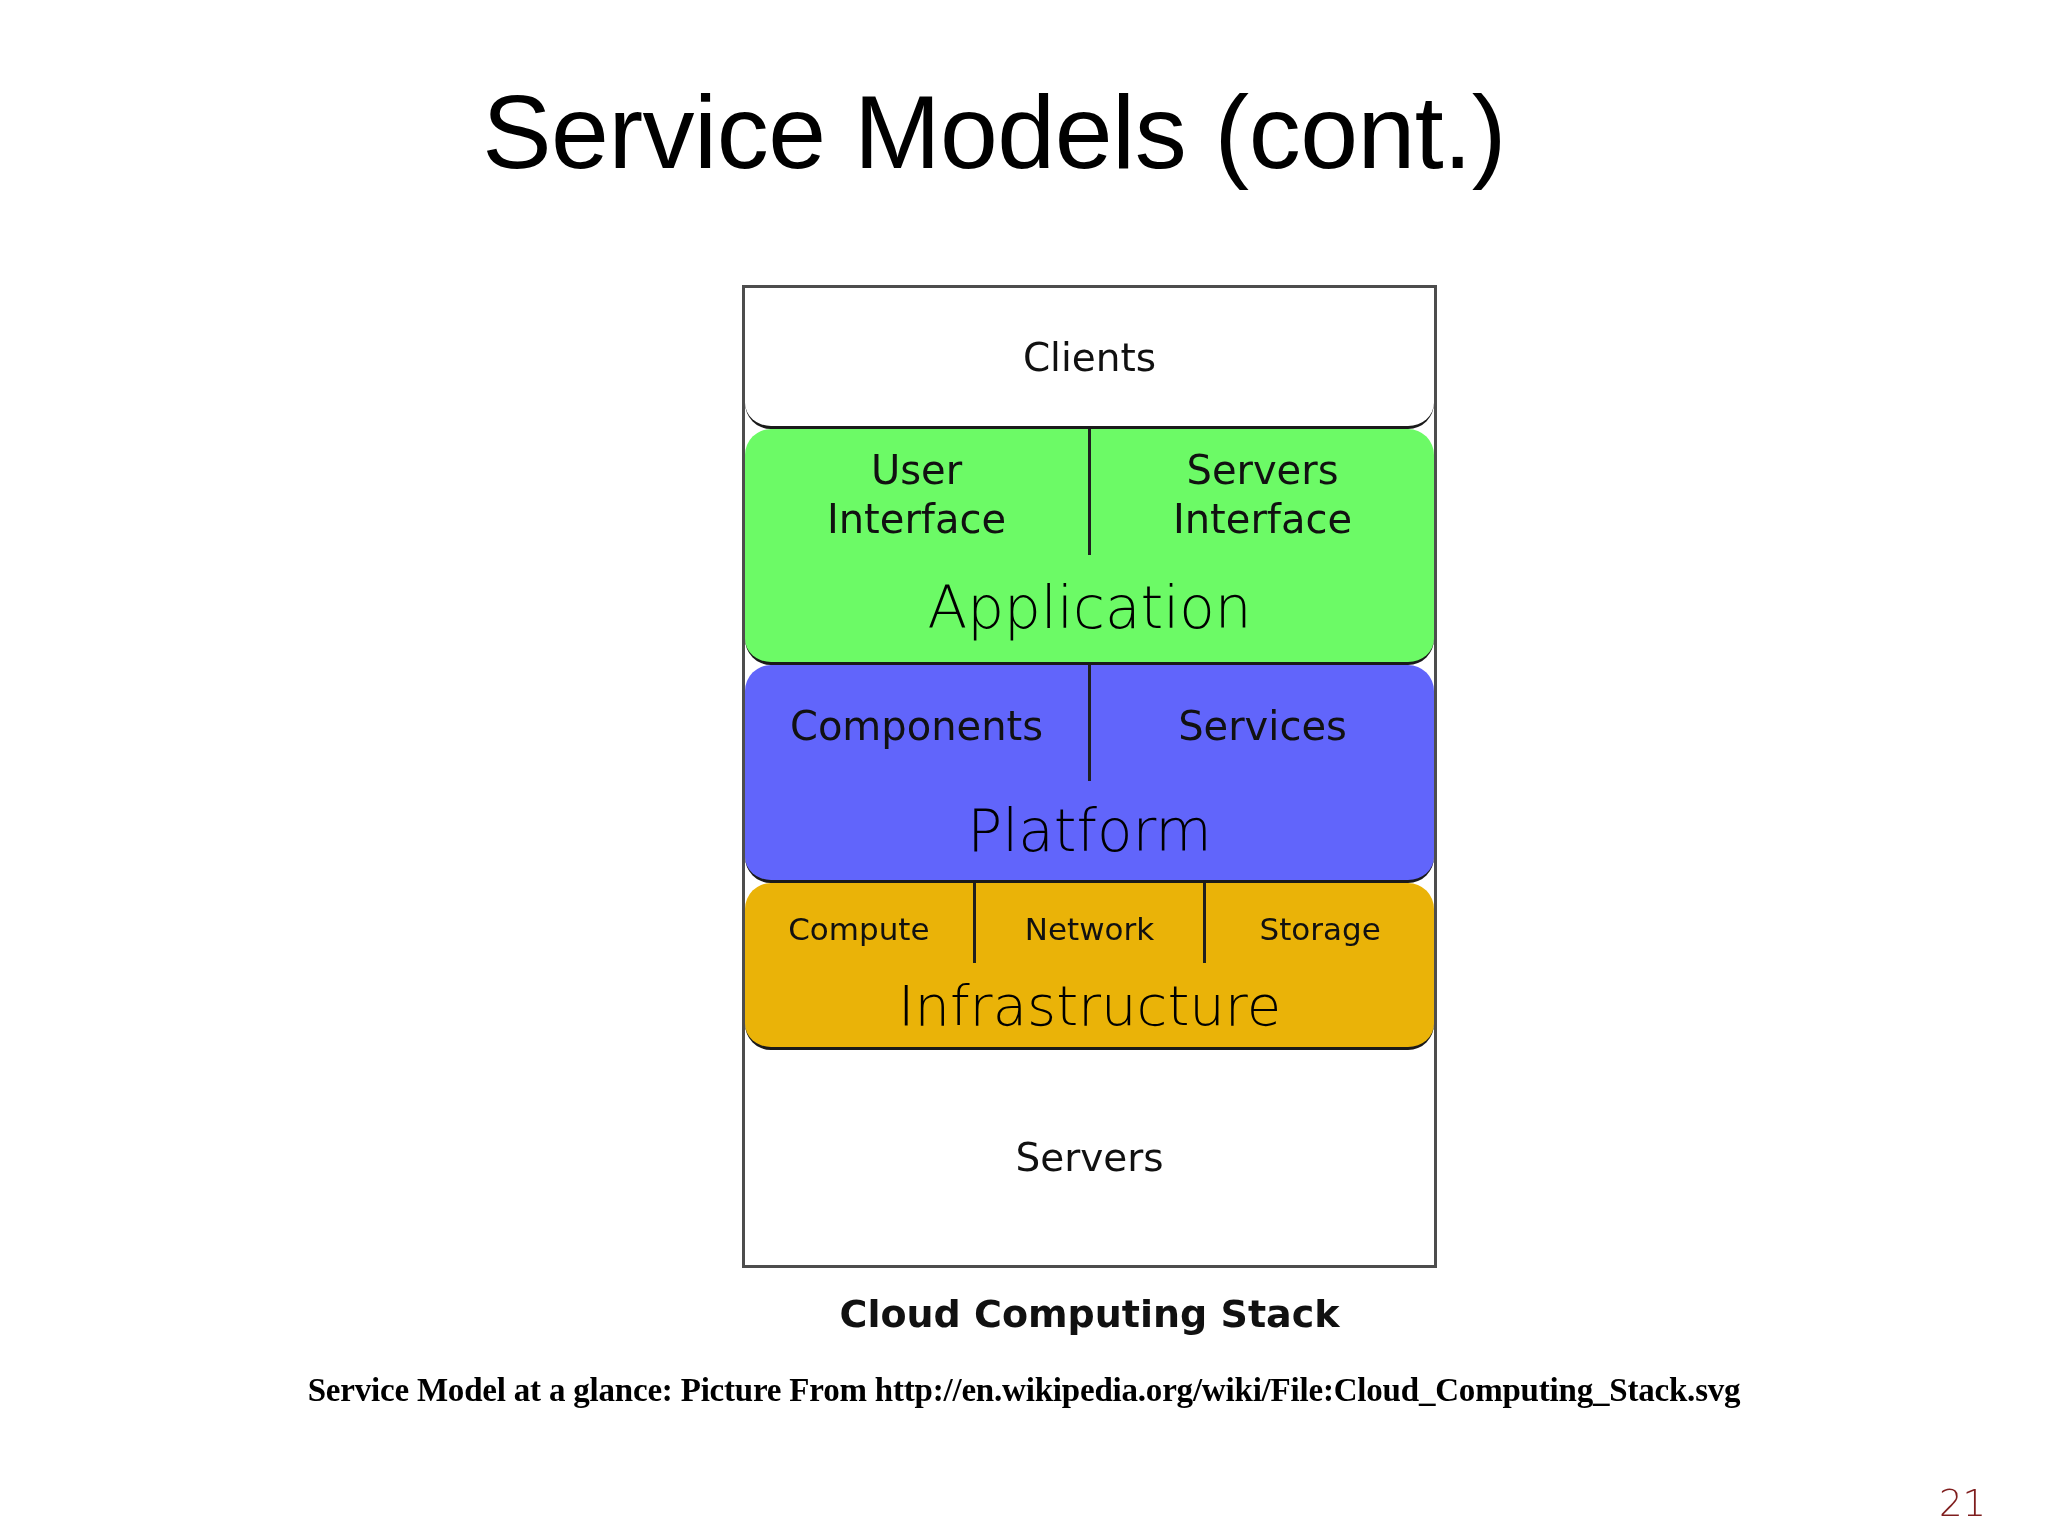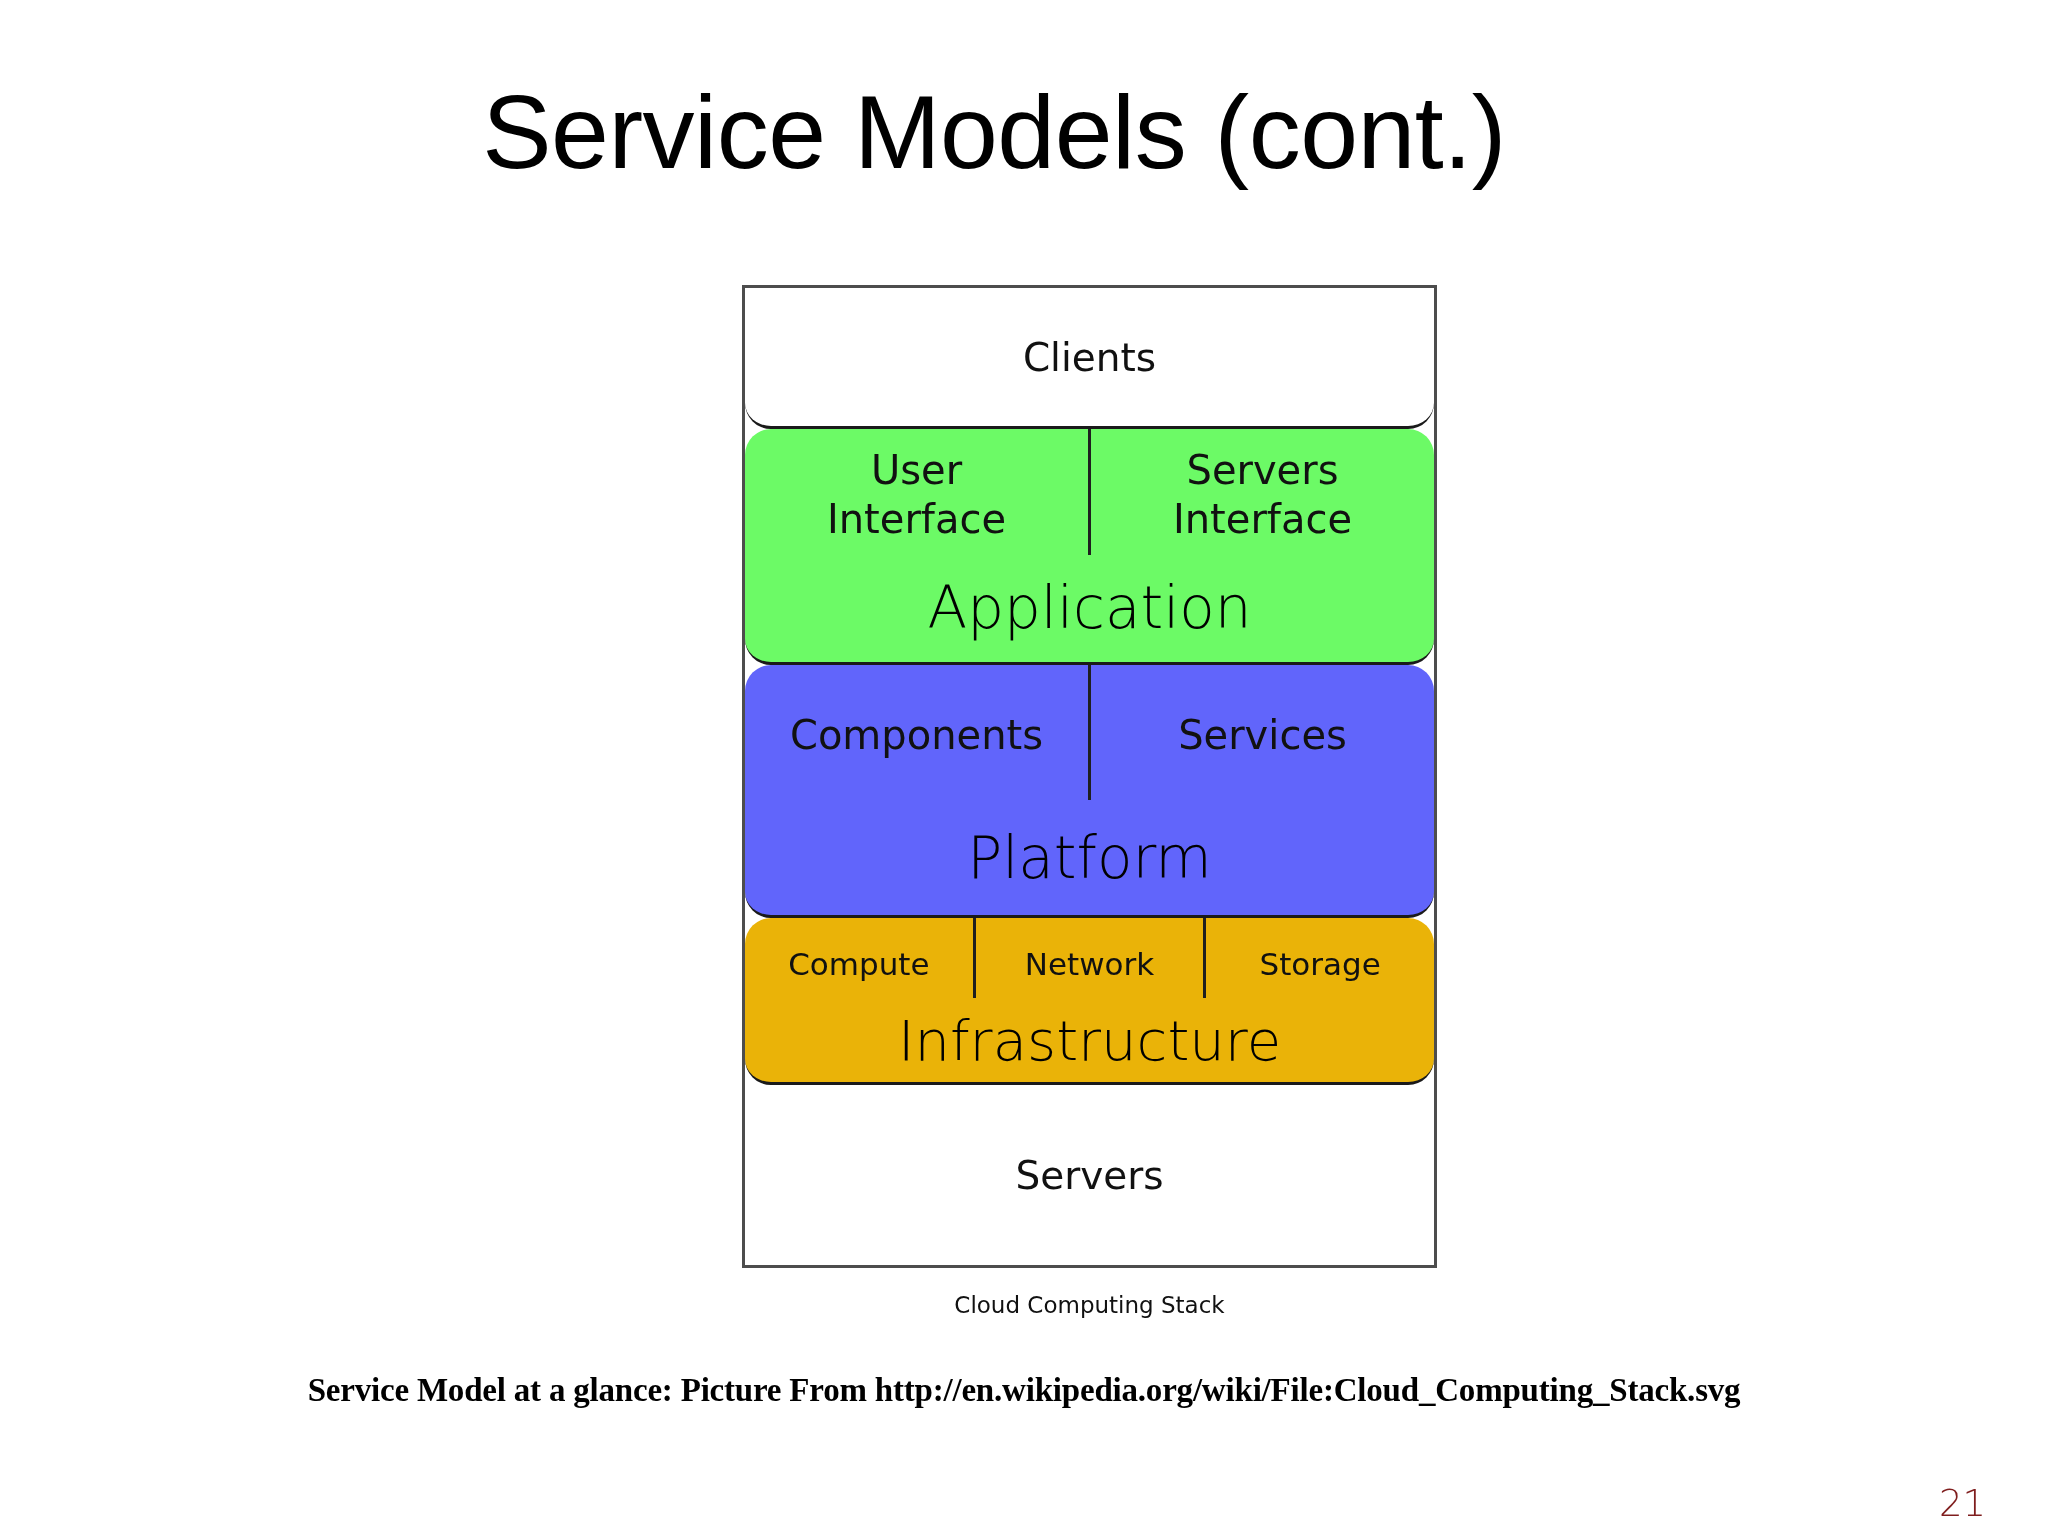--- a/index.html
+++ b/index.html
@@ -51,21 +51,21 @@
     position: relative;
     box-sizing: border-box;
     width: 100%;
     display: flex;
     flex-direction: column;
     border-radius: 26px;
   }
 
   .row-clients  { height: 141px; background: #ffffff; border-bottom: 3px solid #1a1a1a; }
   .row-app      { height: 236px; background: #6CFA66; border-bottom: 3px solid #1a1a1a; }
-  .row-platform { height: 253px; background: #6165FB; border-bottom: 3px solid #1a1a1a; }
+  .row-platform { height: 218px; background: #6165FB; border-bottom: 3px solid #1a1a1a; }
   .row-infra    { height: 167px; background: #eab308; border-bottom: 3px solid #1a1a1a; }
   .row-servers  { flex: 1 1 auto; background: #ffffff; }
 
   
   .plain-label {
     position: absolute;
     left: 0;
     top: 0;
     width: 100%;
     height: 100%;
@@ -120,22 +120,22 @@
   .row-infra .tier-name { font-size: 56px; }
 
   
   .diagram-caption {
     position: absolute;
     left: 742px;
     top: 1292px;
     width: 695px;
     text-align: center;
     font-family: "DejaVu Sans", sans-serif;
-    font-size: 23px;
-    font-weight: 400;
+    font-size: 38px;
+    font-weight: 700;
     color: #111111;
   }
 
   
   .attribution {
     position: absolute;
     left: 0;
     top: 1372px;
     width: 2048px;
     text-align: center;

